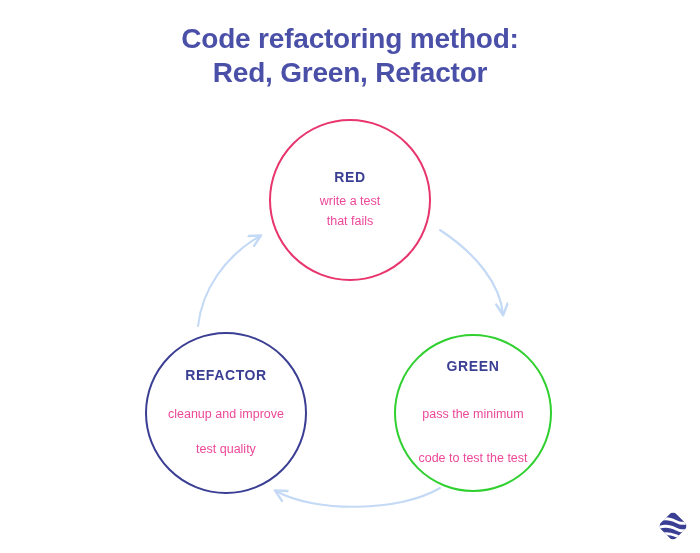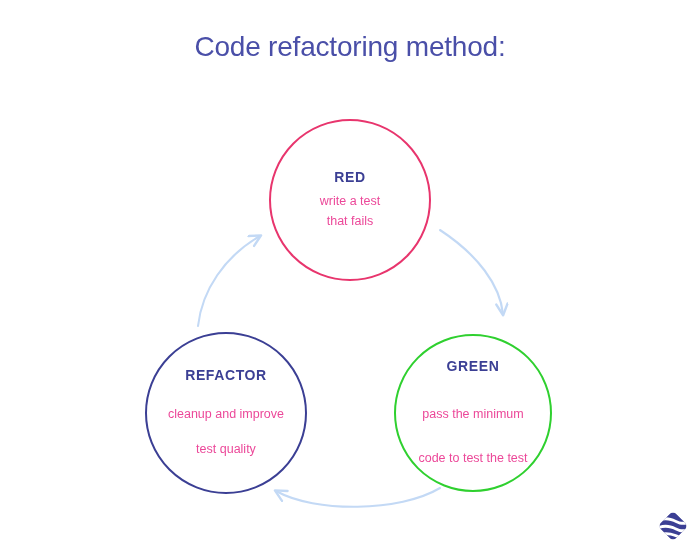--- a/index.html
+++ b/index.html
@@ -27,24 +27,23 @@
     position: absolute;
     top: 22px;
     left: 0;
     width: 700px;
     text-align: center;
     line-height: 1.22;
   }
   .title-line {
     display: block;
     font-size: 28px;
-    font-weight: normal;
+    font-weight: bold;
     color: #4a4fa8;
     letter-spacing: -0.2px;
-    margin-top: 8px;
   }
 
   
   .arrows-svg {
     position: absolute;
     top: 0;
     left: 0;
     width: 700px;
     height: 553px;
     pointer-events: none;
@@ -110,20 +109,21 @@
     height: 30px;
   }
 </style>
 </head>
 <body>
 
 <div id="diagram-root">
 
   <div class="title-block">
     <span class="title-line">Code refactoring method:</span>
+    <span class="title-line">Red, Green, Refactor</span>
   </div>
 
   <svg class="arrows-svg" viewBox="0 0 700 553">
     <defs>
       <marker id="ahead" markerWidth="9" markerHeight="9" refX="5.4" refY="3.1" orient="auto" markerUnits="strokeWidth">
         <path d="M0.6,0.4 L6.0,3.1 L0.6,5.8" fill="none" stroke="#c3d9f5" stroke-width="1.15" stroke-linecap="round" stroke-linejoin="round"></path>
       </marker>
     </defs>
 
     <path d="M 440,230 C 478,255 500,285 503,314" fill="none" stroke="#c3d9f5" stroke-width="2.1" stroke-linecap="round" marker-end="url(#ahead)"></path>

